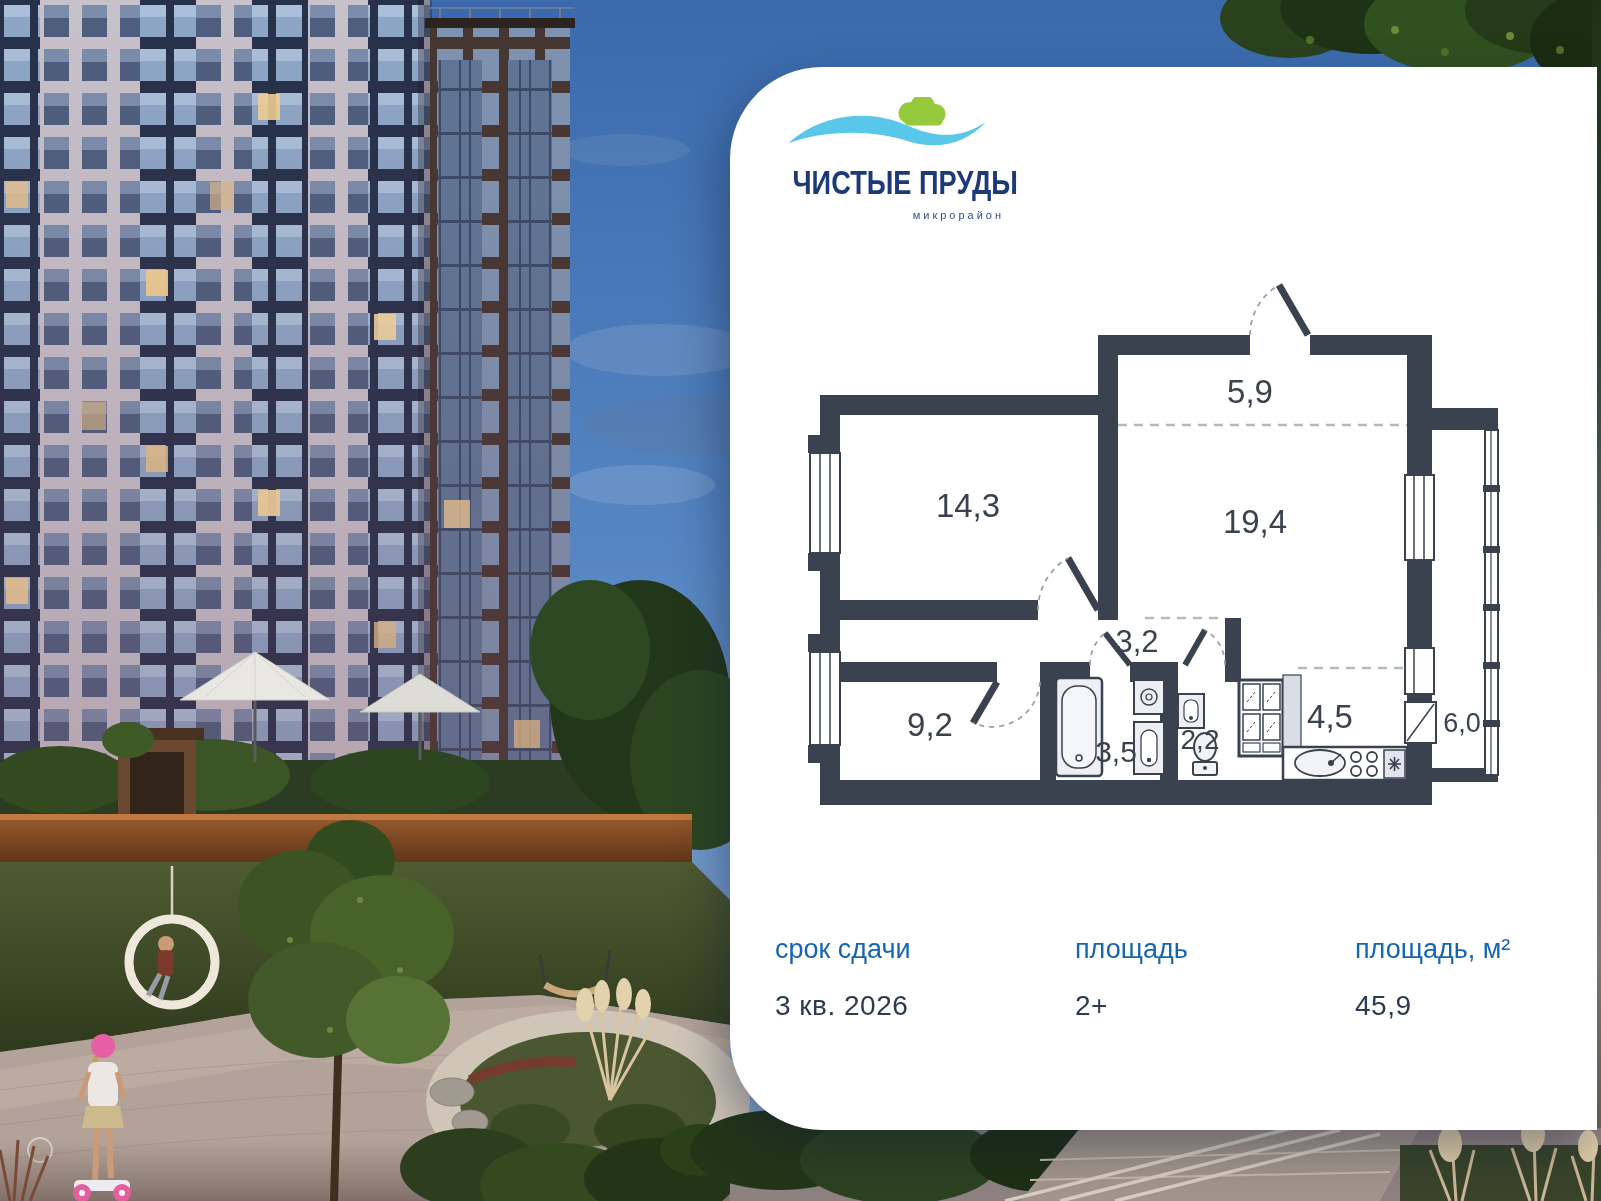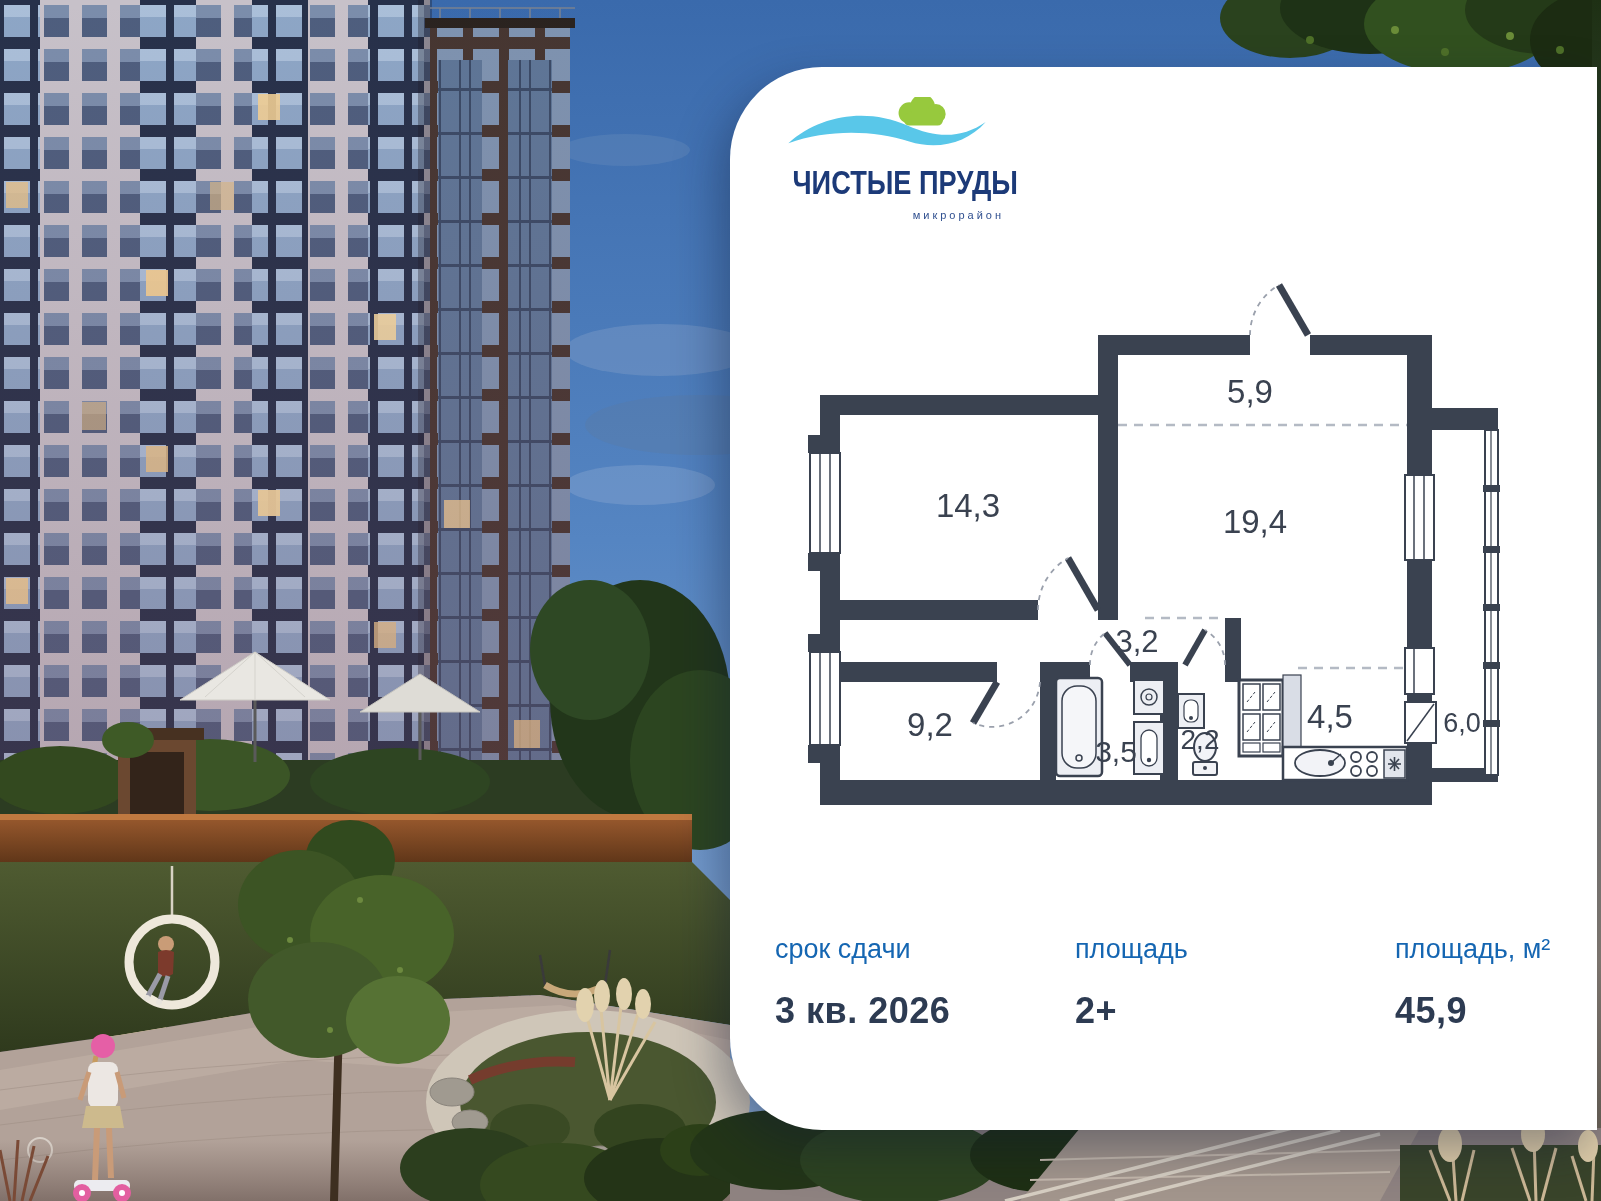--- a/index.html
+++ b/index.html
@@ -15,23 +15,23 @@
   .logo-title{margin-top:2px;font-size:34px;font-weight:700;color:#1c3a78;
               letter-spacing:0px;transform:scaleX(.8);transform-origin:50% 50%;
               white-space:nowrap;}
   .logo-subtitle{margin-top:7px;font-size:11px;font-weight:500;color:#2f4f8f;
                  letter-spacing:3px;}
   .plan{position:absolute;left:70px;top:203px;}
   .plan-label{font-family:"Liberation Sans",sans-serif;fill:#3a4250;font-weight:400;}
   .stats{position:absolute;left:0;top:866px;width:100%;height:160px;}
   .stat{position:absolute;top:0;}
   .stat-label{font-size:27px;color:#1566b2;font-weight:500;line-height:32px;}
-  .stat-value{margin-top:25px;font-size:36px;color:#2d3b52;font-weight:700;
+  .stat-value{margin-top:25px;font-size:28px;color:#2d3b52;font-weight:400;
               letter-spacing:.5px;white-space:nowrap;}
-  .stat-1{left:45px;} .stat-2{left:345px;} .stat-3{left:625px;margin-left:40px;}
+  .stat-1{left:45px;} .stat-2{left:345px;} .stat-3{left:625px;}
 </style>
 </head>
 <body>
 
 <div class="scene">
 
   <svg class="bg" width="1601" height="1201" viewBox="0 0 1601 1201">
     <defs>
       <linearGradient id="skyG" x1="0" y1="0" x2="0" y2="1">
         <stop offset="0" stop-color="#3a6aac"></stop>

